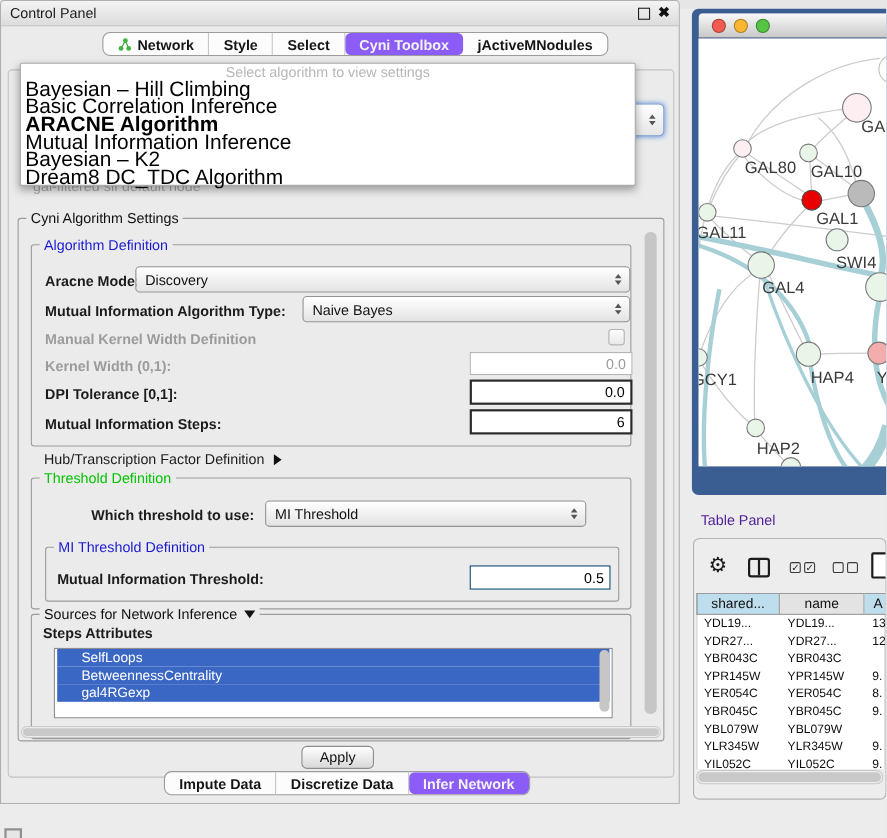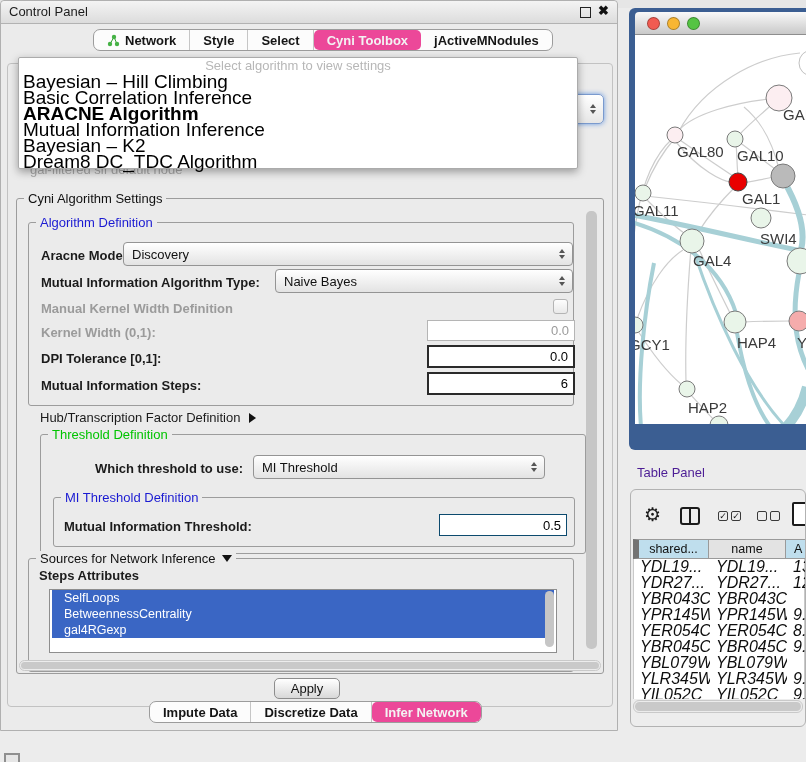--- a/index.html
+++ b/index.html
@@ -10,21 +10,21 @@
   
   #control-window{left:0;top:8;width:618px;height:731px;background:#ebebeb;border:1px solid #b0b0b0;border-radius:4px 4px 0 0;box-sizing:border-box;}
   #cp-titlebar{left:0;top:0;right:0;height:22px;background:linear-gradient(#f4f4f4,#dcdcdc);border-bottom:1px solid #b2b2b2;border-radius:4px 4px 0 0;}
   #cp-title{left:8px;top:3px;font-size:13px;color:#1c1c1c;}
   #cp-float{right:26px;top:6px;width:9px;height:9px;border:1.5px solid #222;background:transparent;}
   #cp-close{right:8px;top:2px;font-size:13px;font-weight:bold;color:#111;}
 
   .seg-tabs{display:flex;align-items:stretch;height:22px;background:#fcfcfc;border:1px solid #9c9c9c;border-radius:7px;box-sizing:border-box;overflow:hidden;}
   .seg-tab{display:flex;align-items:center;gap:5px;padding:0 13px;font-size:13px;font-weight:bold;color:#151515;border-right:1px solid #c6c6c6;white-space:nowrap;}
   .seg-tab:last-child{border-right:none;}
-  .seg-tab.selected{background:#ec4899;color:#f3f3f3;border-radius:5px;border-right:none;}
+  .seg-tab.selected{background:#8b5cf6;color:#f3f3f3;border-radius:5px;border-right:none;}
 
   #inner-panel{left:6px;top:62px;width:606px;height:644px;background:#ebebeb;border:1px solid #c2c2c2;border-radius:4px;box-sizing:border-box;}
 
   .groupbox{border:1px solid #9c9c9c;border-radius:3px;box-sizing:border-box;}
   .gtitle{position:absolute;top:-8px;left:7px;background:#ebebeb;padding:0 4px;font-size:13px;color:#111;white-space:nowrap;display:flex;align-items:center;gap:6px;}
   .gtitle.blue{color:#1a1ad2;}
   .gtitle.green{color:#00c400;}
 
   .lbl{font-size:13px;font-weight:bold;color:#1b1b1b;white-space:nowrap;}
   .lbl.gray{color:#9b9b9b;}
@@ -36,21 +36,21 @@
   .tri-down{width:0;height:0;border-left:3.5px solid transparent;border-right:3.5px solid transparent;border-top:4.5px solid #555;}
 
   .field{box-sizing:border-box;background:#fff;font-size:13px;display:flex;align-items:center;justify-content:flex-end;padding-right:5px;}
   .field.disabled{border:1px solid #b5b5b5;color:#9b9b9b;}
   .field.strong{border:2px solid #2a2a2a;color:#000;}
   .field.normal{border:1px solid #0c4a6e;color:#000;}
 
   .checkbox{box-sizing:border-box;width:15px;height:15px;border:1px solid #b4b4b4;border-radius:3px;background:linear-gradient(#fdfdfd,#e9e9e9);}
 
   #attr-list{background:#fff;border:1px solid #8e8e8e;box-sizing:border-box;overflow:hidden;}
-  .attr-item{height:16px;line-height:16px;background:#3a66c4;color:#fff;font-size:12.5px;padding-left:12px;margin:0 2px;}
+  .attr-item{height:16px;line-height:16px;background:#3a66c4;color:#fff;font-size:12.5px;padding-left:22px;margin:0 2px;}
   .vthumb{position:absolute;background:#c6c6c6;border-radius:5px;}
   .hscroll{position:absolute;background:#ececec;border:1px solid #c9c9c9;border-radius:6px;box-sizing:border-box;}
   .hthumb{position:absolute;left:1px;right:1px;top:1px;bottom:1px;background:#c9c9c9;border-radius:5px;}
 
   .btn{border:1px solid #8d8d8d;border-radius:5px;background:linear-gradient(#ffffff,#d8d8d8);font-size:13px;color:#111;display:flex;align-items:center;justify-content:center;box-sizing:border-box;}
 
   .tri-right{width:0;height:0;border-top:5px solid transparent;border-bottom:5px solid transparent;border-left:7px solid #111;display:inline-block;}
   .tri-dn-big{width:0;height:0;border-left:5.5px solid transparent;border-right:5.5px solid transparent;border-top:7px solid #111;display:inline-block;}
 
   
@@ -72,25 +72,25 @@
   #table-panel{left:630px;top:489px;width:176px;height:238px;background:#ededed;border:1px solid #b2b2b2;border-radius:6px;box-sizing:border-box;overflow:hidden;}
   #tp-gear{left:13px;top:15px;font-size:19px;color:#1b1b1b;line-height:19px;}
   #tp-columns{left:49px;top:17px;width:20px;height:18px;border:2px solid #1b1b1b;border-radius:3px;box-sizing:border-box;}
   #tp-columns::after{content:"";position:absolute;left:7px;top:0;bottom:0;width:2px;background:#1b1b1b;}
   .pair{display:flex;gap:3px;}
   .cb{width:10px;height:10px;border:1.5px solid #3a3a3a;border-radius:2px;font-size:9px;line-height:9px;color:#1b1b1b;text-align:center;box-sizing:border-box;}
   #tp-doc{left:161px;top:12px;width:18px;height:24px;border:2px solid #1b1b1b;border-radius:2px;box-sizing:border-box;background:#fff;}
   #tp-table{left:2px;top:49px;width:172px;height:160px;overflow:hidden;}
   .tp-hrow,.tp-row{display:grid;grid-template-columns:76px 77px 60px;}
   .tp-header-cell{box-sizing:border-box;height:20px;border:1px solid #9a9a9a;border-left:none;display:flex;align-items:center;justify-content:center;font-size:12.5px;color:#111;background:#bfdeed;overflow:hidden;}
-  .tp-hrow .tp-header-cell:first-child{border-left:6px solid #737373;}
+  .tp-hrow .tp-header-cell:first-child{border-left:1px solid #737373;}
   .tp-hrow .tp-header-cell:nth-child(2){background:#e3e3e3;}
   .tp-hrow .tp-header-cell:nth-child(3){justify-content:flex-start;padding-left:8px;}
   .tp-body{background:#fff;border-left:1px solid #c9c9c9;border-right:1px solid #c9c9c9;}
-  .tp-cell{font-size:16px;height:16px;line-height:16px;padding-left:6px;white-space:nowrap;overflow:hidden;color:#0d0d0d;font-style:italic;}
+  .tp-cell{font-size:11px;height:16px;line-height:16px;padding-left:6px;white-space:nowrap;overflow:hidden;color:#0d0d0d;}
   #tp-hscroll{left:633px;top:700px;width:170px;height:13px;}
 
   #bl-icon{left:4px;top:753px;width:16px;height:12px;border:2px solid #8f8f8f;background:#e6e6e6;box-sizing:border-box;}
   #top-strip{left:0;top:0;width:806px;height:8px;background:#e6e6e6;}
 </style>
 </head>
 <body>
 
 <div id="screen">
   <div id="top-strip" class="abs"></div>
@@ -166,21 +166,21 @@
 
         <div class="abs lbl" style="left:12px;top:155px;">Mutual Information Steps:</div>
         <div class="abs field strong" style="left:398px;top:149px;width:148px;height:23px;">6</div>
       </div>
 
       <div class="abs" style="left:32px;top:346px;display:flex;align-items:center;gap:9px;">
         <span class="lbl plain">Hub/Transcription Factor Definition</span>
         <span class="tri-right"></span>
       </div>
 
-      <div class="abs groupbox" style="left:20px;top:370px;width:546px;height:120px;margin-left:12px;">
+      <div class="abs groupbox" style="left:20px;top:370px;width:546px;height:120px;">
         <div class="gtitle green">Threshold Definition</div>
 
         <div class="abs lbl" style="left:54px;top:26px;">Which threshold to use:</div>
         <div class="abs combo" style="left:212px;top:20px;width:292px;height:24px;">
           <span>MI Threshold</span>
           <span class="arrows">
               <span class="tri-up"></span>
               <span class="tri-down"></span>
             </span>
         </div>

